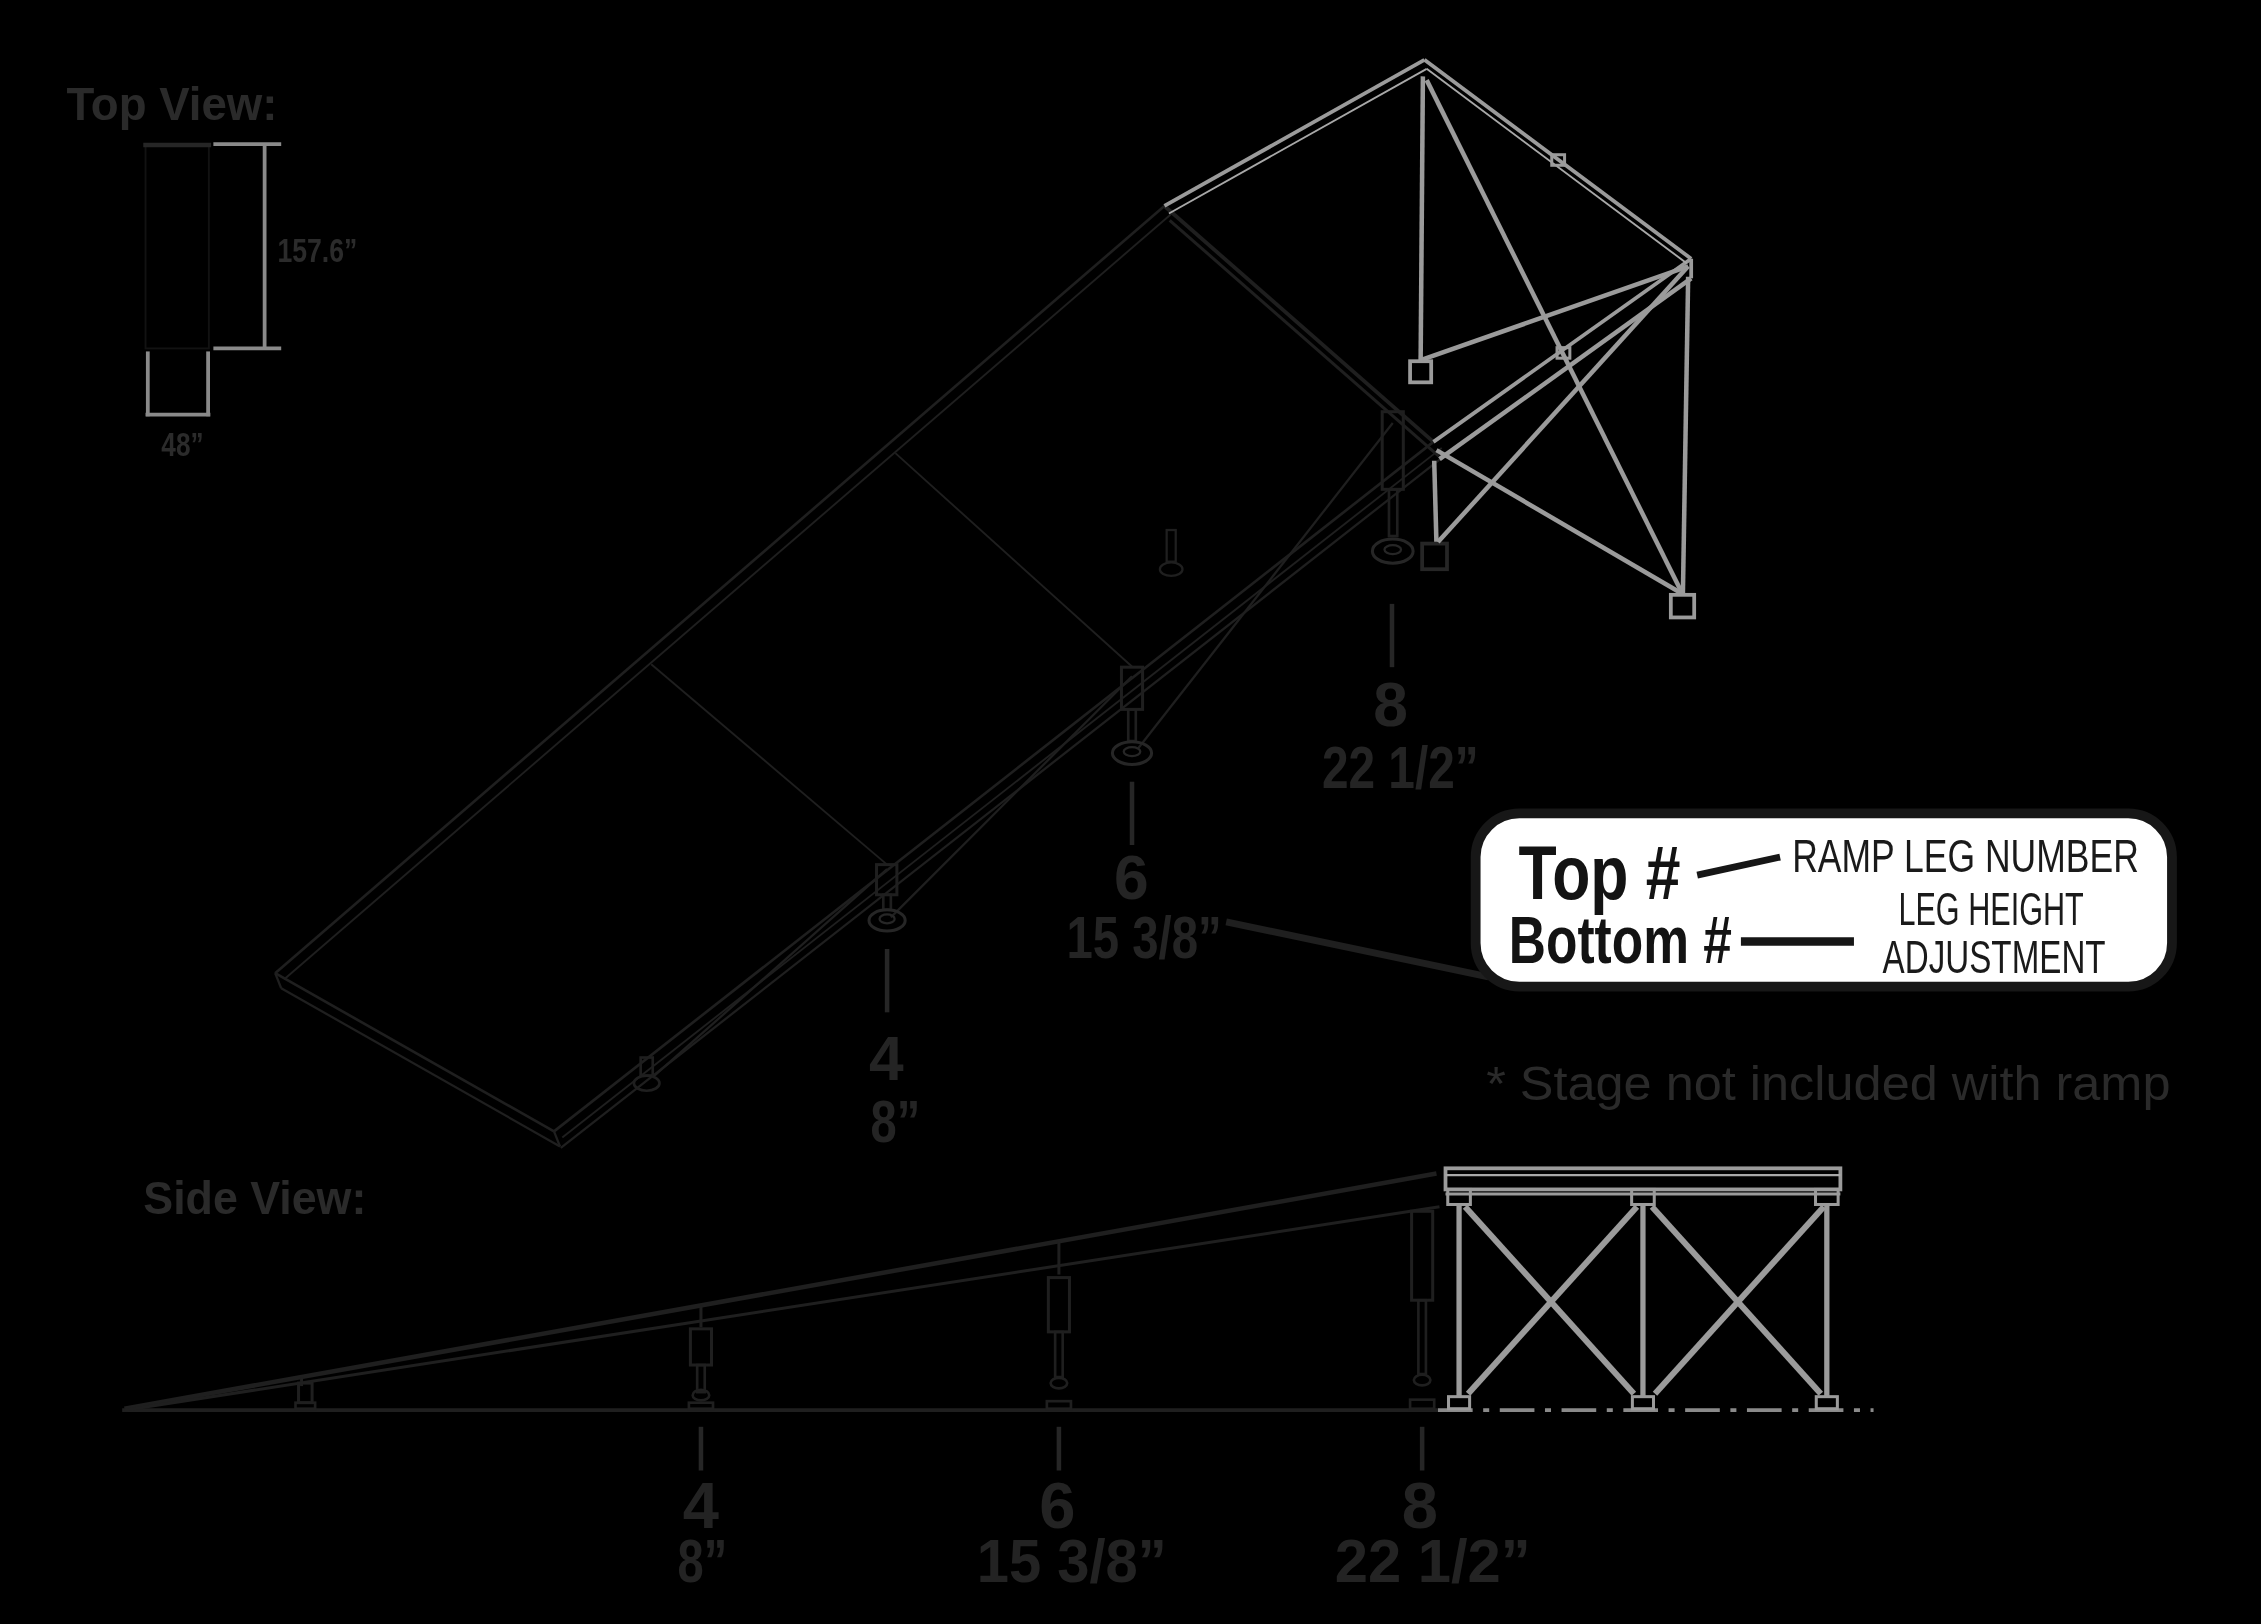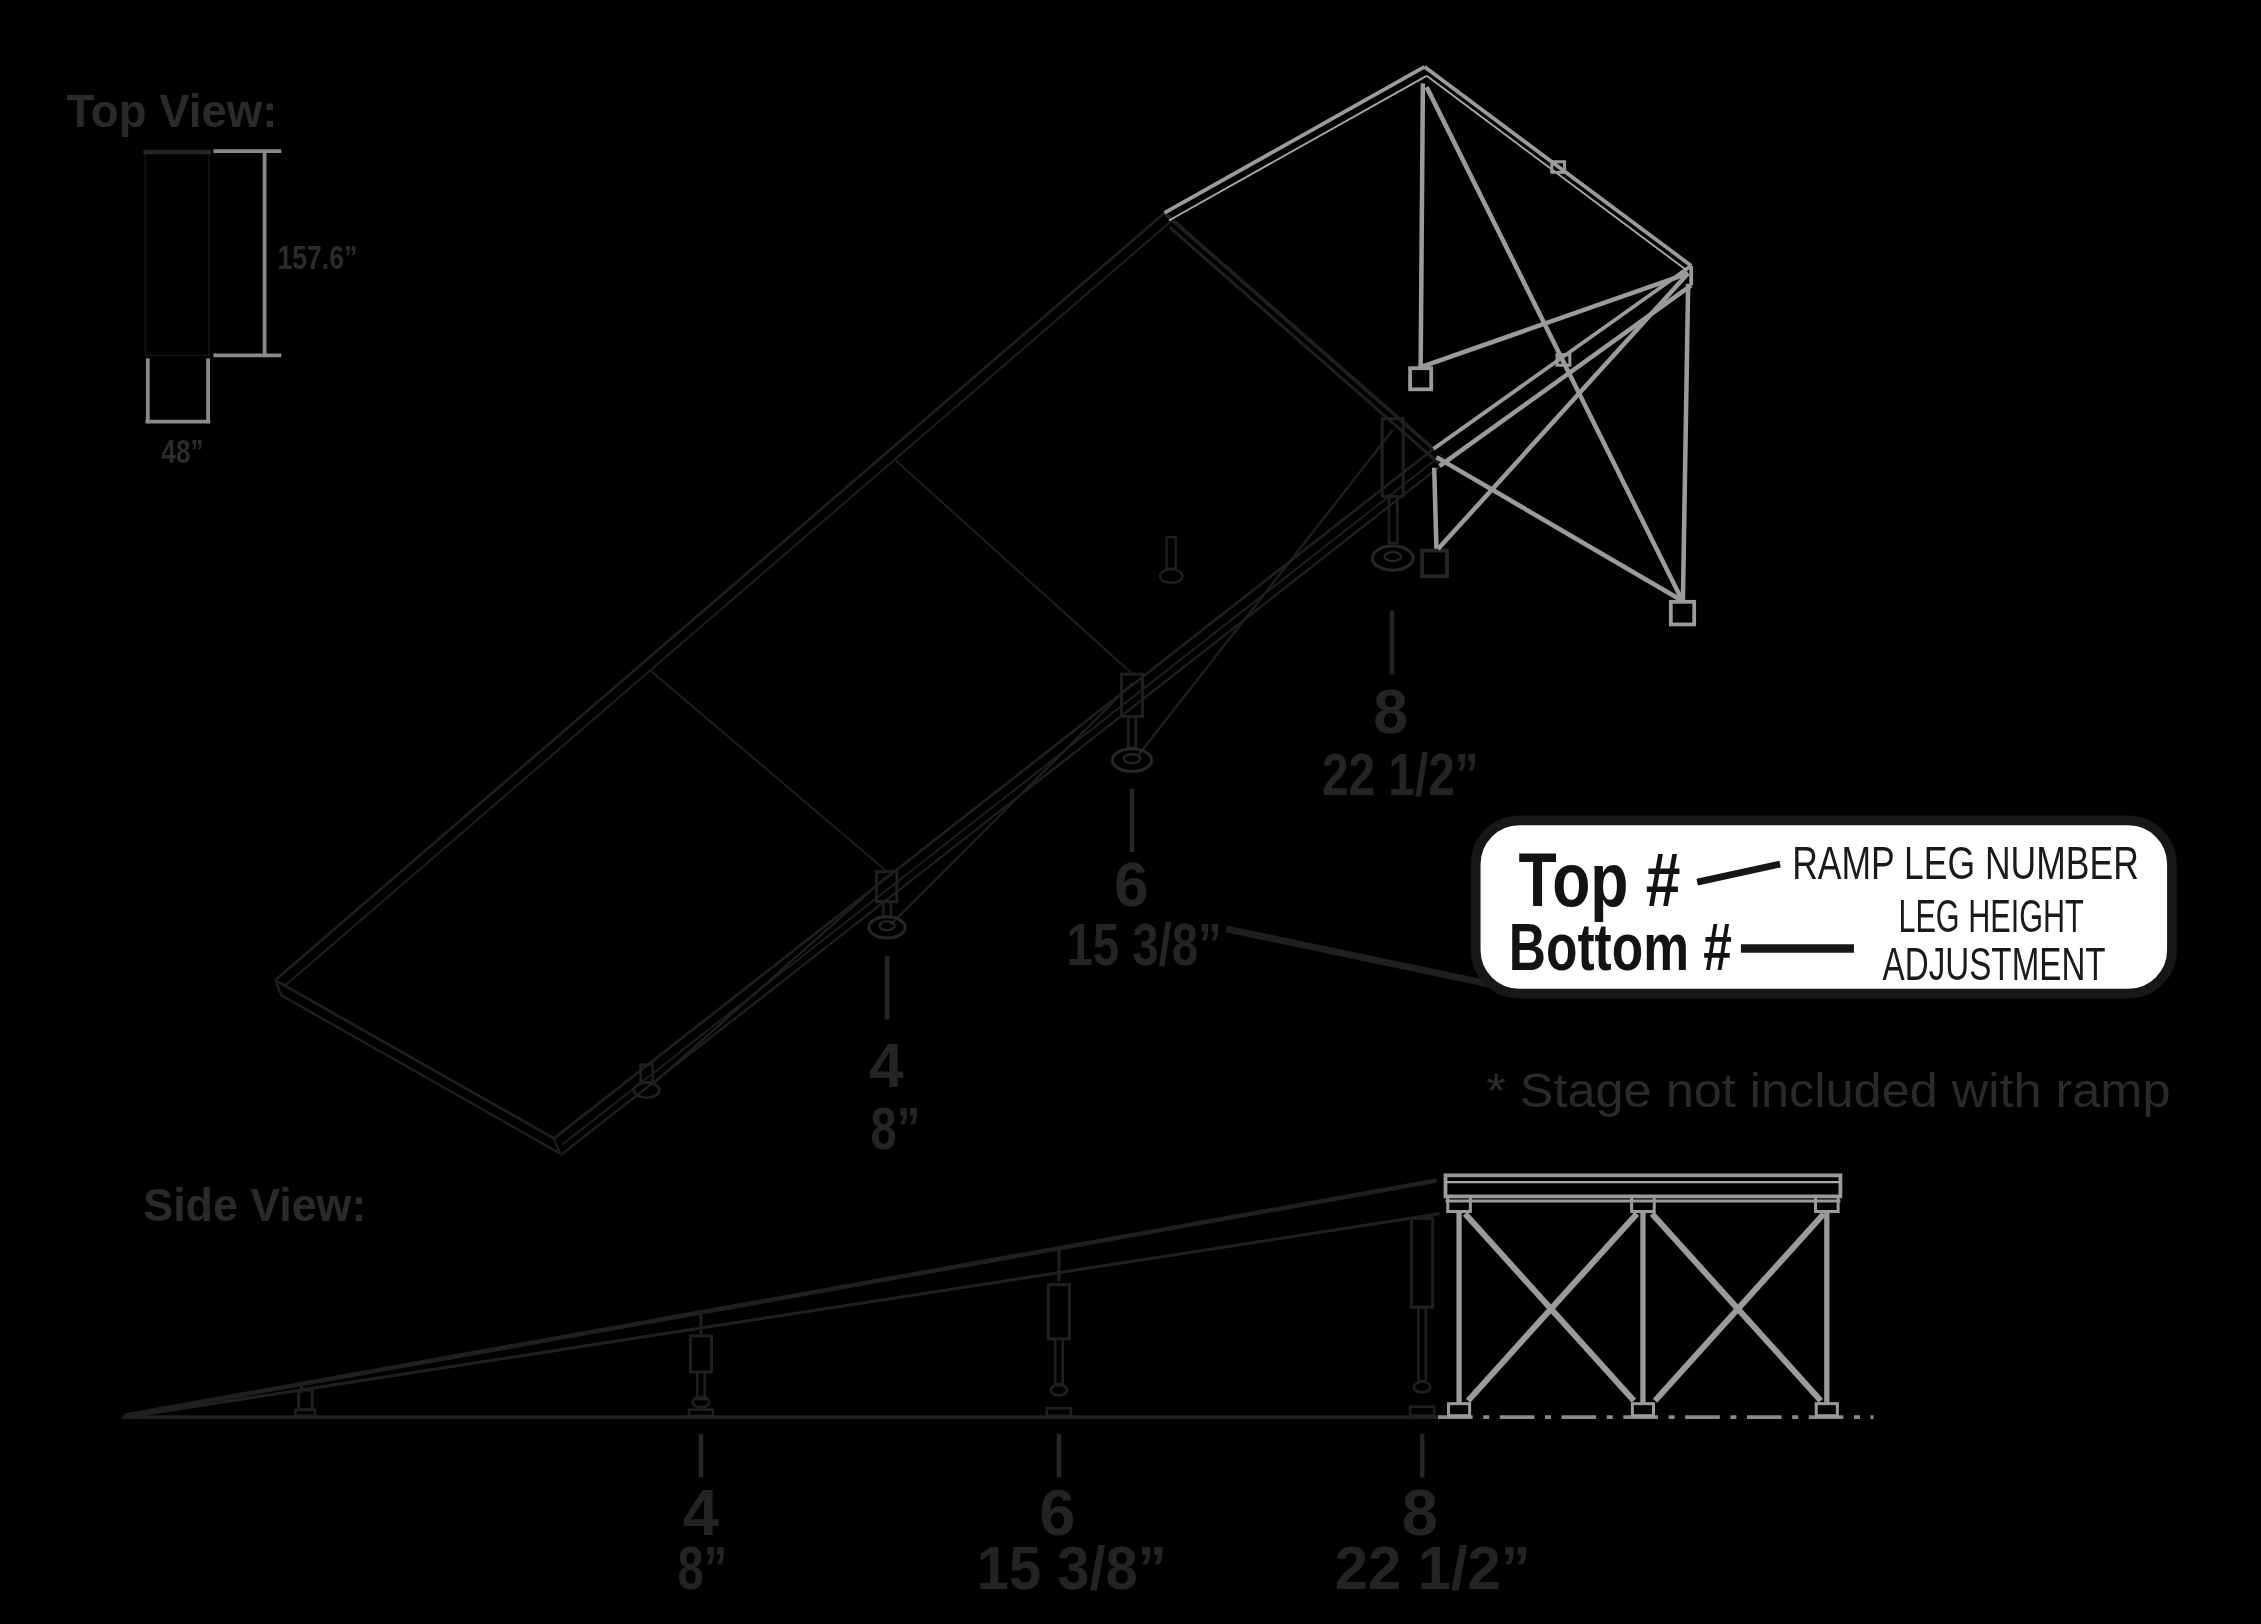--- a/index.html
+++ b/index.html
@@ -1,16 +1,16 @@
 <!DOCTYPE html>
 <html style="font-size:12px"><head>
 <meta charset="utf-8">
 <style>
   html,body{margin:0;padding:0;background:#000;width:2261px;height:1624px;overflow:hidden;}
-  #stage-diagram{position:absolute;left:0;top:8px;width:2261px;height:1232px;}
+  #stage-diagram{position:absolute;left:0;top:1px;width:2261px;height:1232px;}
   svg{display:block;}
   
   .t-view-title{font:700 62px "Liberation Sans",sans-serif;fill:#2a2a2a;}
   .t-dim{font:700 44px "Liberation Sans",sans-serif;fill:#2b2b2b;}
   .t-num{font:700 86px "Liberation Sans",sans-serif;fill:#232323;}
   .t-den{font:700 80px "Liberation Sans",sans-serif;fill:#232323;}
   .t-iso-num{font:700 84px "Liberation Sans",sans-serif;fill:#242424;}
   .t-iso-den{font:700 78px "Liberation Sans",sans-serif;fill:#242424;}
   .t-callout-big{font:700 100px "Liberation Sans",sans-serif;fill:#131313;}
   .t-callout-mid{font:700 88px "Liberation Sans",sans-serif;fill:#131313;}

